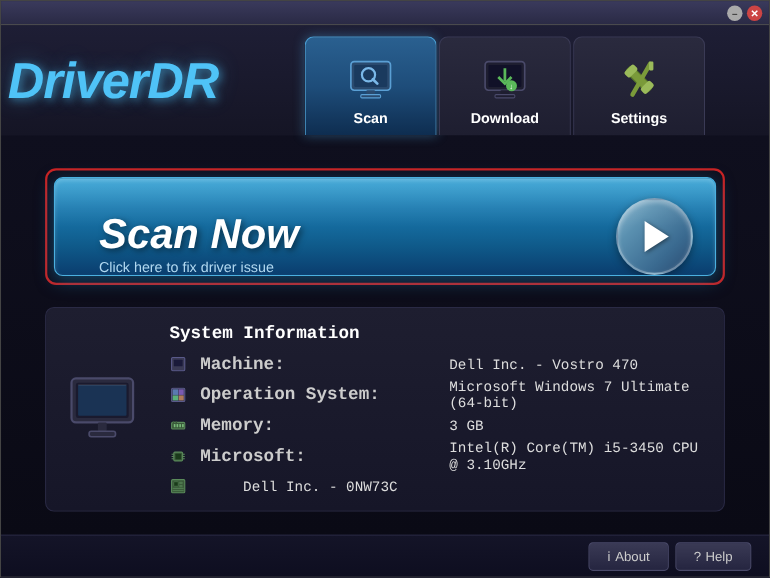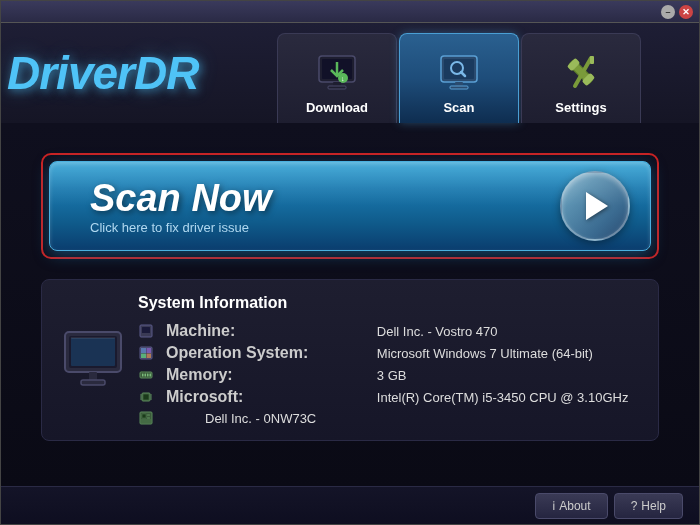--- a/index.html
+++ b/index.html
@@ -145,21 +145,21 @@
       padding: 6px;
       background: transparent;
     }
 
     .scan-now-btn {
       width: 100%;
       height: 90px;
       background: linear-gradient(180deg, #2a9fd4 0%, #1a7ab0 30%, #0f5a8a 70%, #0a3d6e 100%);
       border-radius: 8px;
       display: flex;
-      align-items: center;
+      align-items: flex-end;
       justify-content: space-between;
       padding: 0 20px 0 40px;
       cursor: pointer;
       border: 1px solid #4ab0e0;
       box-shadow: inset 0 2px 4px rgba(255,255,255,0.2), 0 4px 15px rgba(26, 122, 176, 0.5);
       position: relative;
       overflow: hidden;
     }
 
     .scan-now-btn::before {
@@ -215,20 +215,22 @@
       filter: drop-shadow(1px 1px 2px rgba(0,0,0,0.5));
     }
 
     
     .system-info-box {
       background: linear-gradient(180deg, #1e1e30 0%, #161628 100%);
       border: 1px solid #2a2a45;
       border-radius: 8px;
       padding: 14px 16px;
       display: flex;
+      gap: 16px;
+      font-family: Liberation Mono, monospace;
     }
 
     .sysinfo-icon {
       width: 80px;
       flex-shrink: 0;
       display: flex;
       align-items: center;
       justify-content: center;
     }
 
@@ -313,54 +315,54 @@
     <div class="titlebar-btn close">✕</div>
   </div>
 
   <div class="header">
     <div class="logo-area">
       <span class="logo-text">DriverDR</span>
     </div>
 
     <div class="nav-tabs">
 
+      <div class="nav-tab active">
+        <div class="nav-tab-icon">
+          <svg width="48" height="48" viewBox="0 0 48 48">
+
+            <rect x="6" y="8" width="36" height="26" rx="3" fill="#2a4a6e" stroke="#5a9fd4" stroke-width="1.5"></rect>
+            <rect x="9" y="11" width="30" height="20" rx="1" fill="#1a3a5e"></rect>
+
+            <circle cx="22" cy="20" r="6" fill="none" stroke="#7ab8e8" stroke-width="2"></circle>
+            <line x1="26" y1="24" x2="30" y2="28" stroke="#7ab8e8" stroke-width="2.5" stroke-linecap="round"></line>
+
+            <rect x="20" y="34" width="8" height="4" rx="1" fill="#2a4a6e"></rect>
+            <rect x="15" y="38" width="18" height="3" rx="1" fill="#2a4a6e" stroke="#5a9fd4" stroke-width="1"></rect>
+          </svg>
+        </div>
+        <span class="nav-tab-label">Scan</span>
+      </div>
+
       <div class="nav-tab">
         <div class="nav-tab-icon">
           <svg width="48" height="48" viewBox="0 0 48 48">
 
             <rect x="6" y="8" width="36" height="26" rx="3" fill="#1e1e30" stroke="#4a4a6a" stroke-width="1.5"></rect>
             <rect x="9" y="11" width="30" height="20" rx="1" fill="#111128"></rect>
 
             <line x1="24" y1="14" x2="24" y2="26" stroke="#5ab85a" stroke-width="2.5"></line>
             <polyline points="18,22 24,28 30,22" fill="none" stroke="#5ab85a" stroke-width="2.5"></polyline>
             <circle cx="30" cy="30" r="5" fill="#5ab85a"></circle>
             <text x="28" y="32.5" fill="white" font-size="7" font-weight="bold">↓</text>
 
             <rect x="20" y="34" width="8" height="4" rx="1" fill="#1e1e30"></rect>
             <rect x="15" y="38" width="18" height="3" rx="1" fill="#1e1e30" stroke="#4a4a6a" stroke-width="1"></rect>
           </svg>
         </div>
         <span class="nav-tab-label">Download</span>
-      </div>
-
-      <div class="nav-tab active">
-        <div class="nav-tab-icon">
-          <svg width="48" height="48" viewBox="0 0 48 48">
-
-            <rect x="6" y="8" width="36" height="26" rx="3" fill="#2a4a6e" stroke="#5a9fd4" stroke-width="1.5"></rect>
-            <rect x="9" y="11" width="30" height="20" rx="1" fill="#1a3a5e"></rect>
-
-            <circle cx="22" cy="20" r="6" fill="none" stroke="#7ab8e8" stroke-width="2"></circle>
-            <line x1="26" y1="24" x2="30" y2="28" stroke="#7ab8e8" stroke-width="2.5" stroke-linecap="round"></line>
-
-            <rect x="20" y="34" width="8" height="4" rx="1" fill="#2a4a6e"></rect>
-            <rect x="15" y="38" width="18" height="3" rx="1" fill="#2a4a6e" stroke="#5a9fd4" stroke-width="1"></rect>
-          </svg>
-        </div>
-        <span class="nav-tab-label">Scan</span>
       </div>
 
       <div class="nav-tab">
         <div class="nav-tab-icon">
           <svg width="48" height="48" viewBox="0 0 48 48">
 
             <g transform="rotate(-45, 24, 24)">
               <rect x="20" y="10" width="8" height="28" rx="3" fill="#7a9a3a" stroke="#5a7a2a" stroke-width="1"></rect>
               <rect x="18" y="10" width="12" height="7" rx="2" fill="#9aba5a"></rect>
               <rect x="18" y="31" width="12" height="7" rx="2" fill="#9aba5a"></rect>

